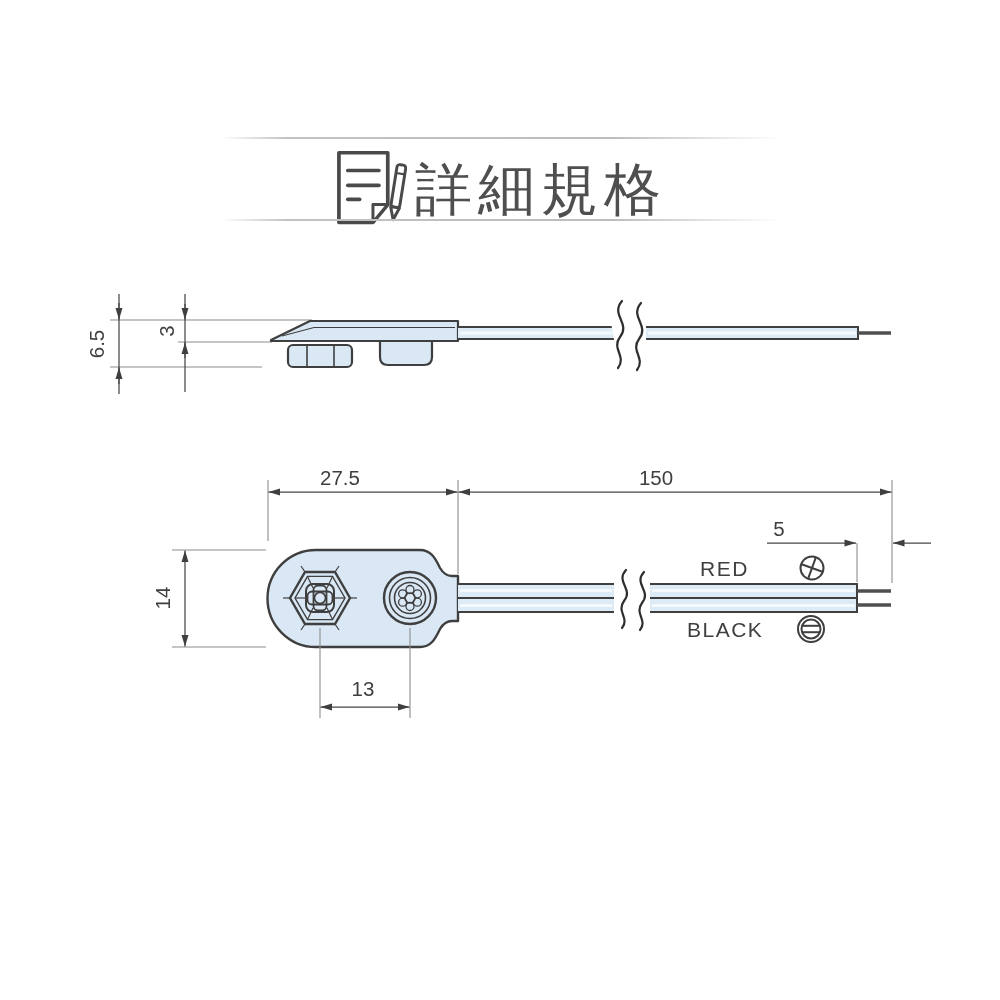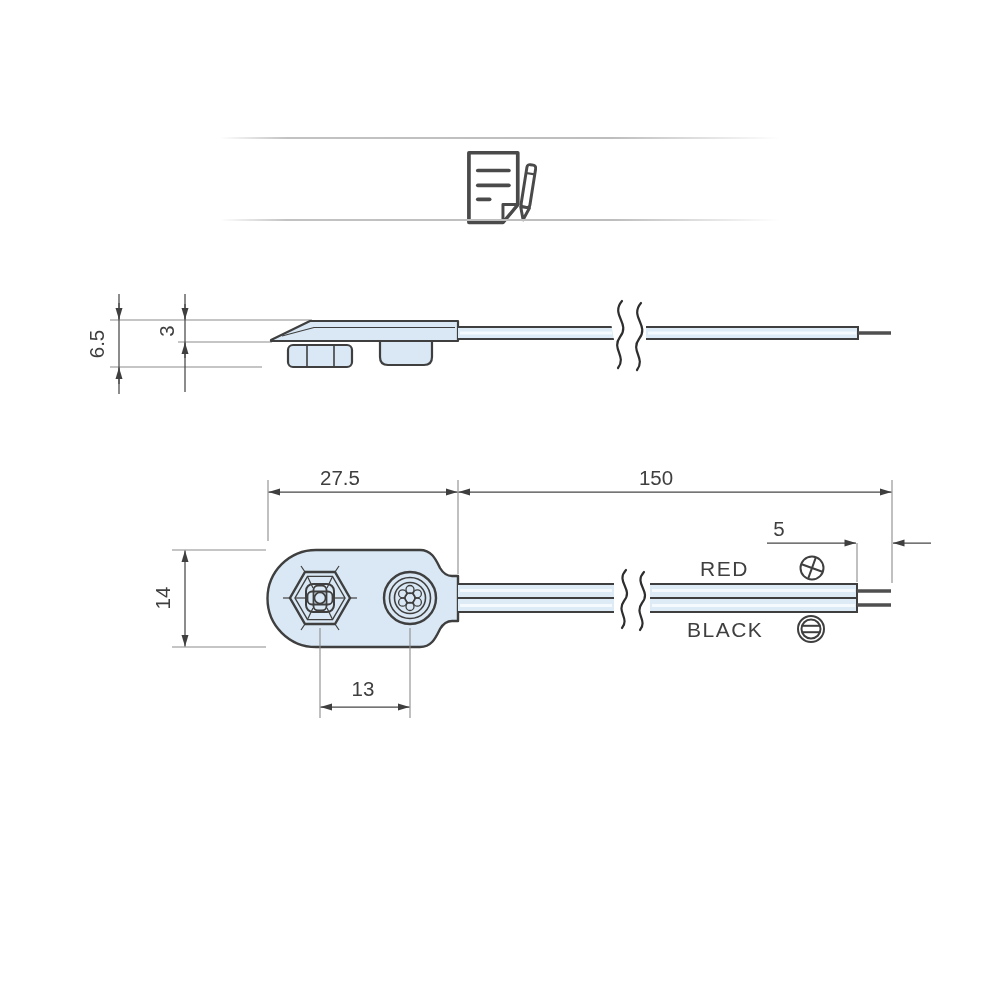--- a/index.html
+++ b/index.html
@@ -47,20 +47,21 @@
       <path d="M74,76 L54,100 L54,76 Z" fill="#ffffff" stroke="#4a4a4a" stroke-width="4" stroke-linejoin="round"></path>
       <line x1="20" y1="30" x2="62" y2="30" stroke="#4a4a4a" stroke-width="5" stroke-linecap="round"></line>
       <line x1="20" y1="50" x2="62" y2="50" stroke="#4a4a4a" stroke-width="5" stroke-linecap="round"></line>
       <line x1="20" y1="69" x2="36" y2="69" stroke="#4a4a4a" stroke-width="5" stroke-linecap="round"></line>
       <g transform="rotate(9 87 60)">
         <rect x="81" y="22" width="12" height="58" rx="4" fill="#ffffff" stroke="#4a4a4a" stroke-width="4"></rect>
         <path d="M81,80 H93 L87,97 Z" fill="#ffffff" stroke="#4a4a4a" stroke-width="4" stroke-linejoin="round"></path>
         <line x1="81" y1="34" x2="93" y2="34" stroke="#4a4a4a" stroke-width="3"></line>
       </g>
     </svg>
+    <span class="title-text">詳細規格</span>
   </div>
   <div class="hairline bottom"></div>
 </div>
 
 <svg class="drawing" viewBox="0 0 1000 1000">
   <defs>
     <marker id="ah" viewBox="0 0 14 10" refX="13" refY="5" markerWidth="14" markerHeight="10" orient="auto-start-reverse" markerUnits="userSpaceOnUse">
       <path d="M1.5,1.5 L13,5 L1.5,8.5 Z" fill="#3f3f3f"></path>
     </marker>
   </defs>

